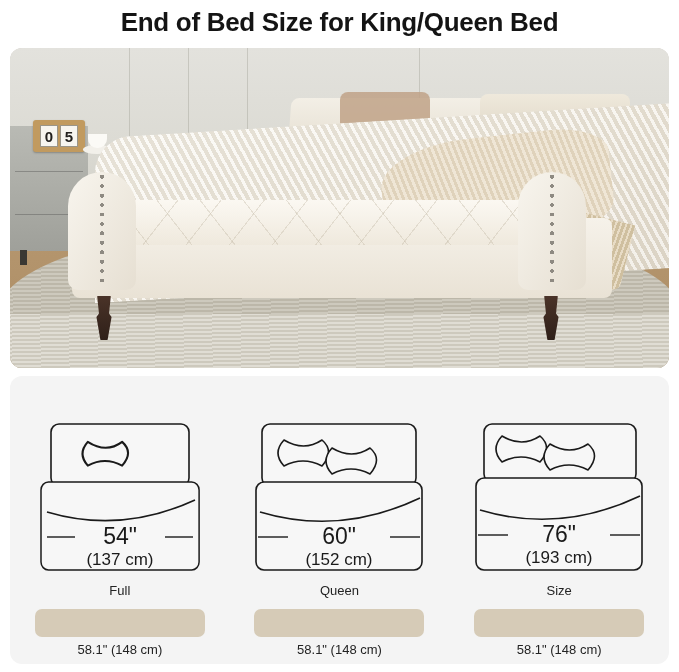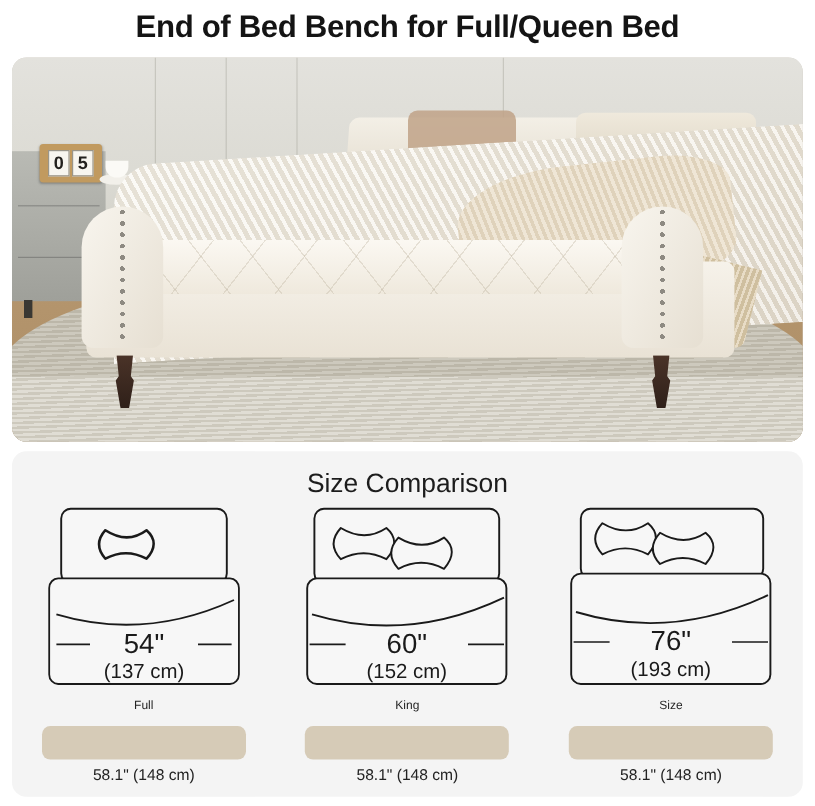--- a/index.html
+++ b/index.html
@@ -252,42 +252,42 @@
   .bed-col {
     width: 186px;
     display: flex;
     flex-direction: column;
     align-items: center;
   }
   .bed-figure { width: 170px; height: 160px; display:block; }
 
   .bed-label {
     margin-top: 3px;
-    font-size: 10px;
+    font-size: 13px;
     color: #232323;
   }
 
   .bench-bar {
     margin-top: 11px;
     width: 170px;
     height: 28px;
     background: #d6cbb7;
     border-radius: 7px;
   }
   .bench-caption {
     margin-top: 5px;
     font-size: 13px;
     color: #232323;
     white-space: nowrap;
   }
 </style>
 </head>
 <body>
 
-<div class="title">End of Bed Bench for Full/Queen Bed</div>
+<div class="title">End of Bed Size for King/Queen Bed</div>
 
 <div class="photo">
 
   <div class="wall">
     <div class="wall-panel" style="left:18%"></div>
     <div class="wall-panel" style="left:27%"></div>
     <div class="wall-panel" style="left:36%"></div>
     <div class="wall-panel" style="left:62%"></div>
   </div>
 
@@ -331,21 +331,20 @@
   </div>
   <div class="arm right">
     <div class="nailhead"></div>
   </div>
   <div class="leg left"></div>
   <div class="leg right"></div>
 </div>
 
 <div class="size-panel">
 
-  <div class="size-heading">Size Comparison</div>
 
   <div class="beds-row">
 
     <div class="bed-col">
       <svg class="bed-figure" viewBox="0 0 170 160">
         <g fill="#f7f7f7" stroke="#1a1a1a" stroke-width="1.6" stroke-linejoin="round">
           <rect x="16" y="4" width="138" height="62" rx="8"></rect>
           <path d="M60 16 q14 9 26 0 q9 8 0 18 q-13 -7 -26 0 q-8 -9 0 -18 z" transform="translate(0,6) scale(1.32) translate(-20,-4)"></path>
           <path d="M8 62 h154 a8 8 0 0 1 8 8 v72 a8 8 0 0 1 -8 8 h-154 a8 8 0 0 1 -8 -8 v-72 a8 8 0 0 1 8 -8 z" transform="translate(6,0) scale(0.93,1)"></path>
           <path d="M12 92 q74 22 148 -12" fill="none"></path>
@@ -372,21 +371,21 @@
           <rect x="2" y="62" width="166" height="88" rx="8"></rect>
           <path d="M6 92 q80 24 160 -14" fill="none"></path>
         </g>
         <g stroke="#1a1a1a" stroke-width="1.4" fill="none">
           <line x1="4" y1="117" x2="34" y2="117"></line>
           <line x1="136" y1="117" x2="166" y2="117"></line>
         </g>
         <text x="85" y="124" text-anchor="middle" font-family="Liberation Sans, sans-serif" font-size="23" fill="#1a1a1a">60"</text>
         <text x="85" y="145" text-anchor="middle" font-family="Liberation Sans, sans-serif" font-size="17" fill="#1a1a1a">(152 cm)</text>
       </svg>
-      <div class="bed-label">King</div>
+      <div class="bed-label">Queen</div>
       <div class="bench-bar"></div>
       <div class="bench-caption">58.1" (148 cm)</div>
     </div>
 
     <div class="bed-col">
       <svg class="bed-figure" viewBox="0 0 170 160">
         <g fill="#f7f7f7" stroke="#1a1a1a" stroke-width="1.6" stroke-linejoin="round">
           <rect x="10" y="4" width="152" height="58" rx="8"></rect>
           <path d="M28 16 q20 12 38 0 q13 11 0 26 q-19 -10 -38 0 q-12 -13 0 -26 z"></path>
           <path d="M76 24 q20 12 38 0 q13 11 0 26 q-19 -10 -38 0 q-12 -13 0 -26 z"></path>

